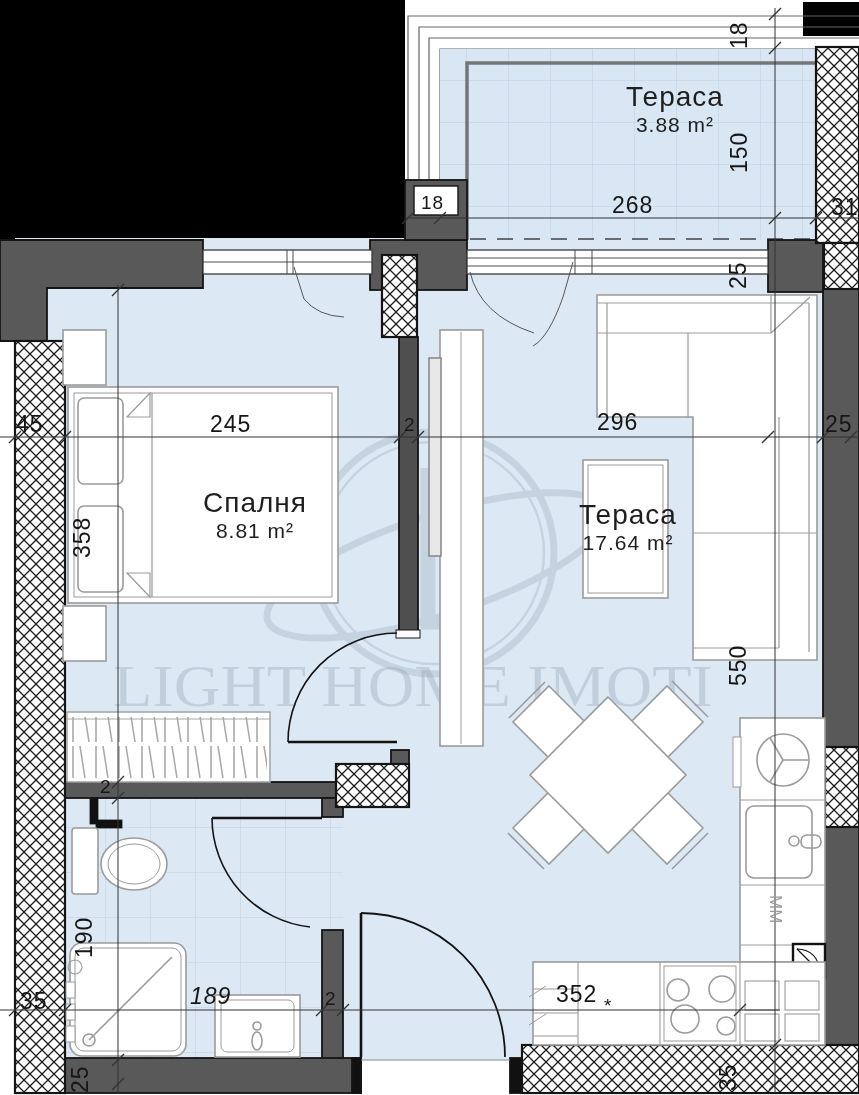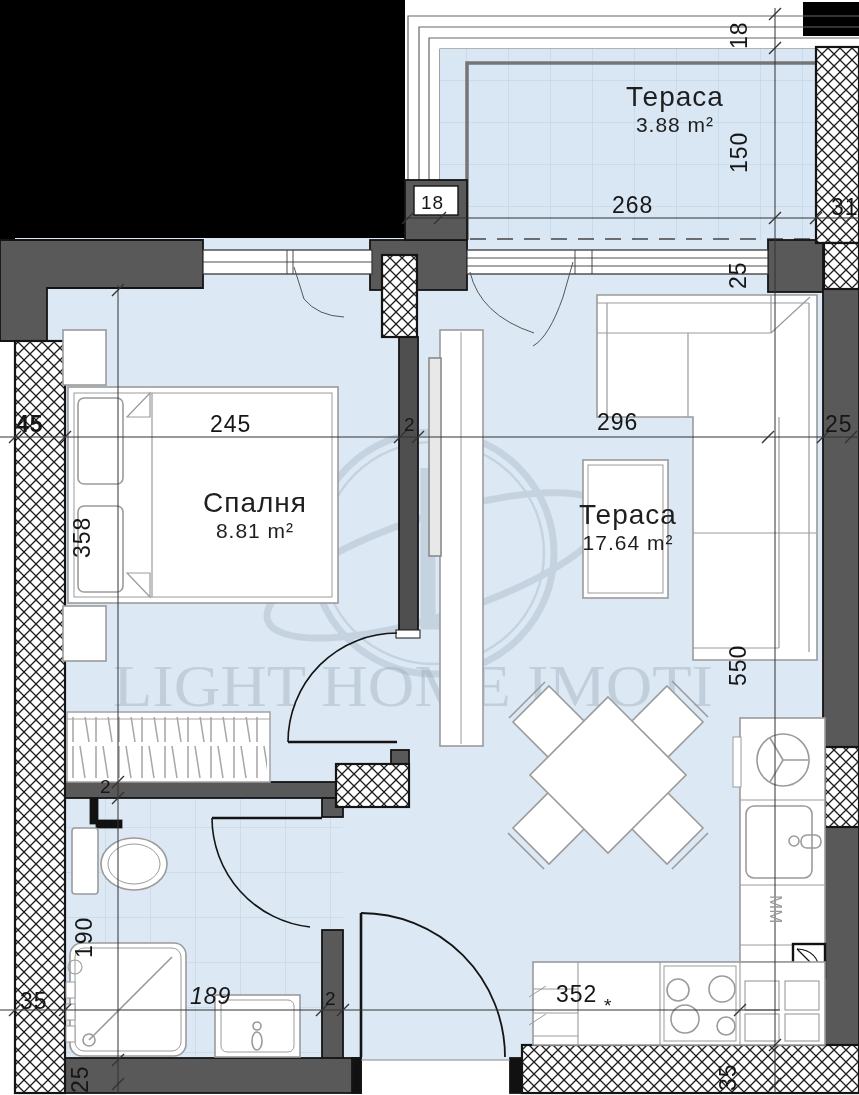--- a/index.html
+++ b/index.html
@@ -271,21 +271,21 @@
   <div class="room-name">Тераса</div>
   <div class="room-area">17.64 m²</div>
 </div>
 
 <span class="dim rot" style="left:753px;top:22px;">18</span>
 <span class="dim rot" style="left:753px;top:146px;">150</span>
 <span class="dim" style="left:612px;top:192px;">268</span>
 <span class="dim" style="left:831px;top:194px;">31</span>
 <span class="dim small" style="left:421px;top:192px;">18</span>
 <span class="dim rot" style="left:752px;top:262px;">25</span>
-<span class="dim" style="left:16px;top:411px;font-weight:bold;">45</span>
+<span class="dim" style="left:16px;top:411px;">45</span>
 <span class="dim" style="left:210px;top:411px;">245</span>
 <span class="dim small" style="left:404px;top:414px;">2</span>
 <span class="dim" style="left:597px;top:409px;">296</span>
 <span class="dim" style="left:825px;top:411px;">25</span>
 <span class="dim rot" style="left:96px;top:531px;">358</span>
 <span class="dim rot" style="left:752px;top:659px;">550</span>
 <span class="dim small" style="left:100px;top:776px;">2</span>
 <span class="dim rot" style="left:98px;top:931px;">190</span>
 <span class="dim" style="left:20px;top:988px;">35</span>
 <span class="dim" style="left:190px;top:983px;font-style:italic;">189</span>

